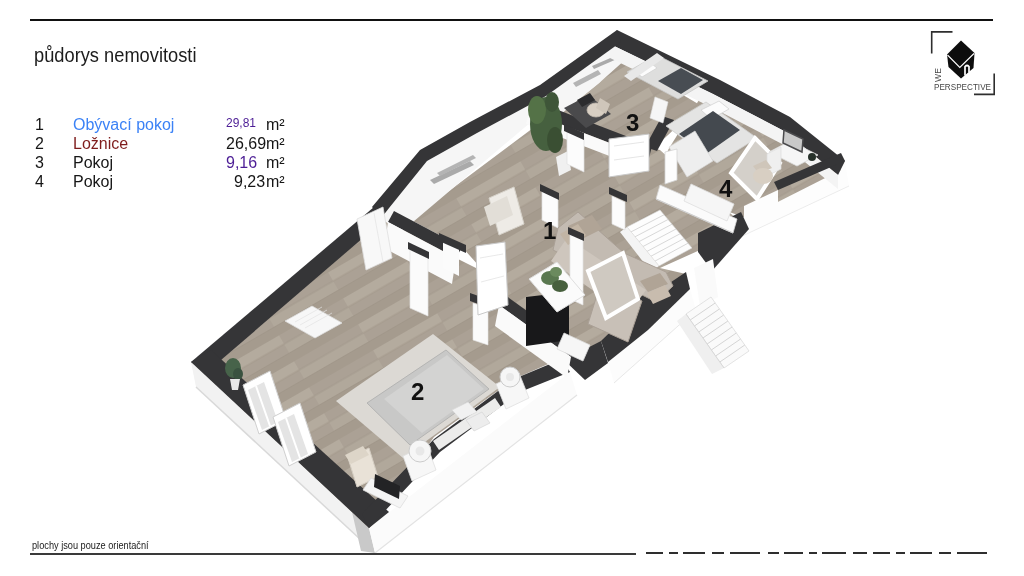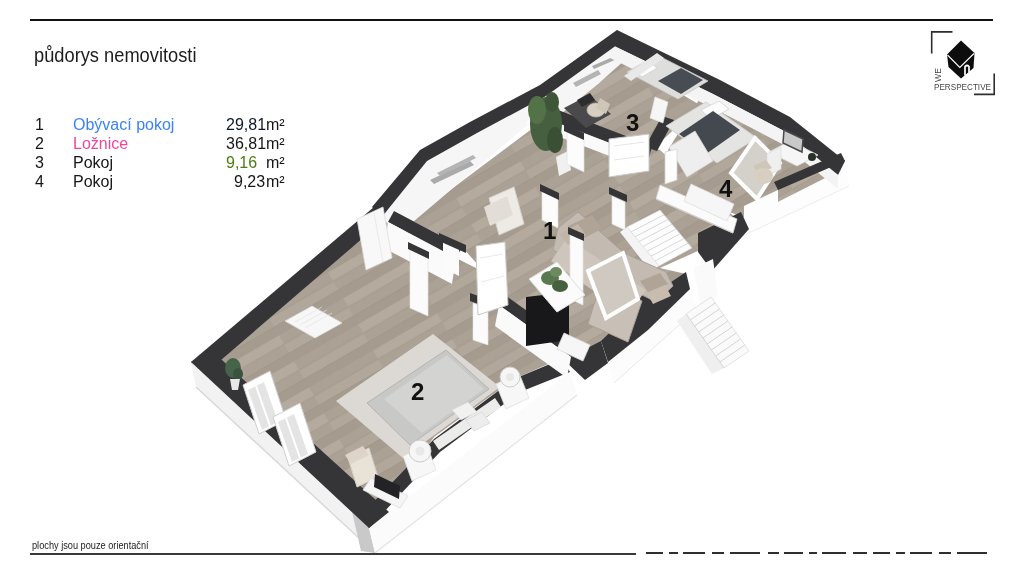--- a/index.html
+++ b/index.html
@@ -281,29 +281,29 @@
 <text x="719" y="197" font-family="Liberation Sans, sans-serif" font-size="24" font-weight="bold" fill="#111">4</text>
 </svg>
 
 <div style="position:absolute;left:30px;top:19px;width:963px;height:2px;background:#111"></div>
 
 <div style="position:absolute;left:34px;top:43px;font-size:21px;color:#1c1c1c;letter-spacing:0px;transform:scaleX(0.87);transform-origin:0 0">půdorys nemovitosti</div>
 
 <div style="position:absolute;left:0;top:0">
       <div style="position:absolute;left:35px;top:116px;font-size:16px;color:#161616">1</div>
       <div style="position:absolute;left:73px;top:116px;font-size:16px;color:#3b82f6;white-space:nowrap">Obývací pokoj</div>
-      <div style="position:absolute;left:226px;top:116px;font-size:16px;color:#0f172a">29,81</div>
+      <div style="position:absolute;left:226px;top:116px;font-size:12px;color:#4c1d95">29,81</div>
       <div style="position:absolute;left:266px;top:116px;font-size:16px;color:#161616">m²</div>
       <div style="position:absolute;left:35px;top:135px;font-size:16px;color:#161616">2</div>
-      <div style="position:absolute;left:73px;top:135px;font-size:16px;color:#ec4899;white-space:nowrap">Ložnice</div>
-      <div style="position:absolute;left:226px;top:135px;font-size:16px;color:#161616">36,81</div>
+      <div style="position:absolute;left:73px;top:135px;font-size:16px;color:#7f1d1d;white-space:nowrap">Ložnice</div>
+      <div style="position:absolute;left:226px;top:135px;font-size:16px;color:#161616">26,69</div>
       <div style="position:absolute;left:266px;top:135px;font-size:16px;color:#161616">m²</div>
       <div style="position:absolute;left:35px;top:154px;font-size:16px;color:#161616">3</div>
       <div style="position:absolute;left:73px;top:154px;font-size:16px;color:#161616;white-space:nowrap">Pokoj</div>
-      <div style="position:absolute;left:226px;top:154px;font-size:16px;color:#4d7c0f">9,16</div>
+      <div style="position:absolute;left:226px;top:154px;font-size:16px;color:#4c1d95">9,16</div>
       <div style="position:absolute;left:266px;top:154px;font-size:16px;color:#161616">m²</div>
       <div style="position:absolute;left:35px;top:173px;font-size:16px;color:#161616">4</div>
       <div style="position:absolute;left:73px;top:173px;font-size:16px;color:#161616;white-space:nowrap">Pokoj</div>
       <div style="position:absolute;left:234px;top:173px;font-size:16px;color:#161616">9,23</div>
       <div style="position:absolute;left:266px;top:173px;font-size:16px;color:#161616">m²</div>
     </div>
 
 <div style="position:absolute;left:32px;top:540px;font-size:10px;color:#222;transform:scaleX(0.92);transform-origin:0 0">plochy jsou pouze orientační</div>
 
 <div style="position:absolute;left:30px;top:553px;width:606px;height:1.5px;background:#3a3a3a"></div>

